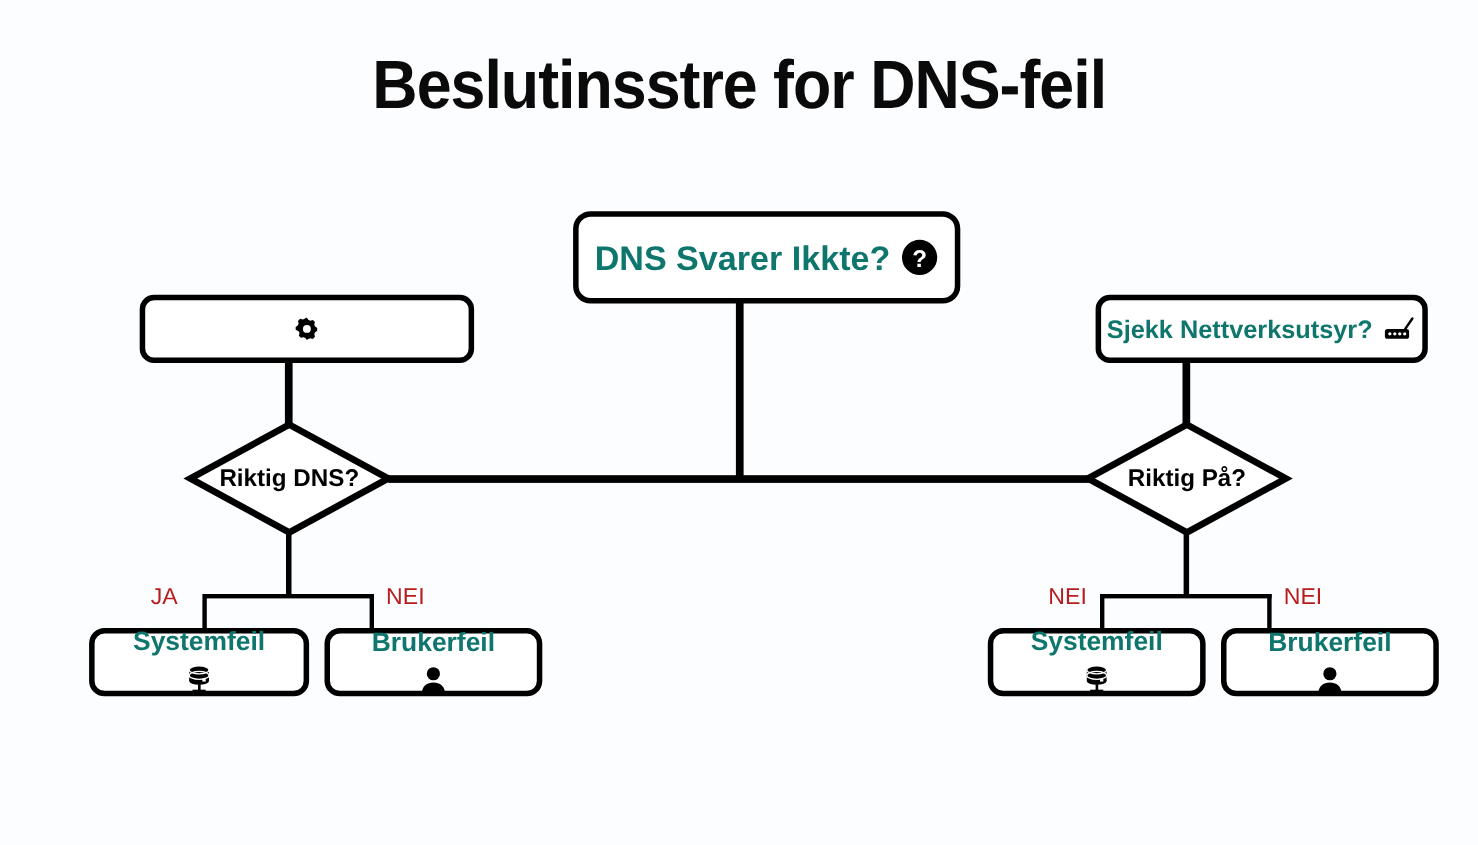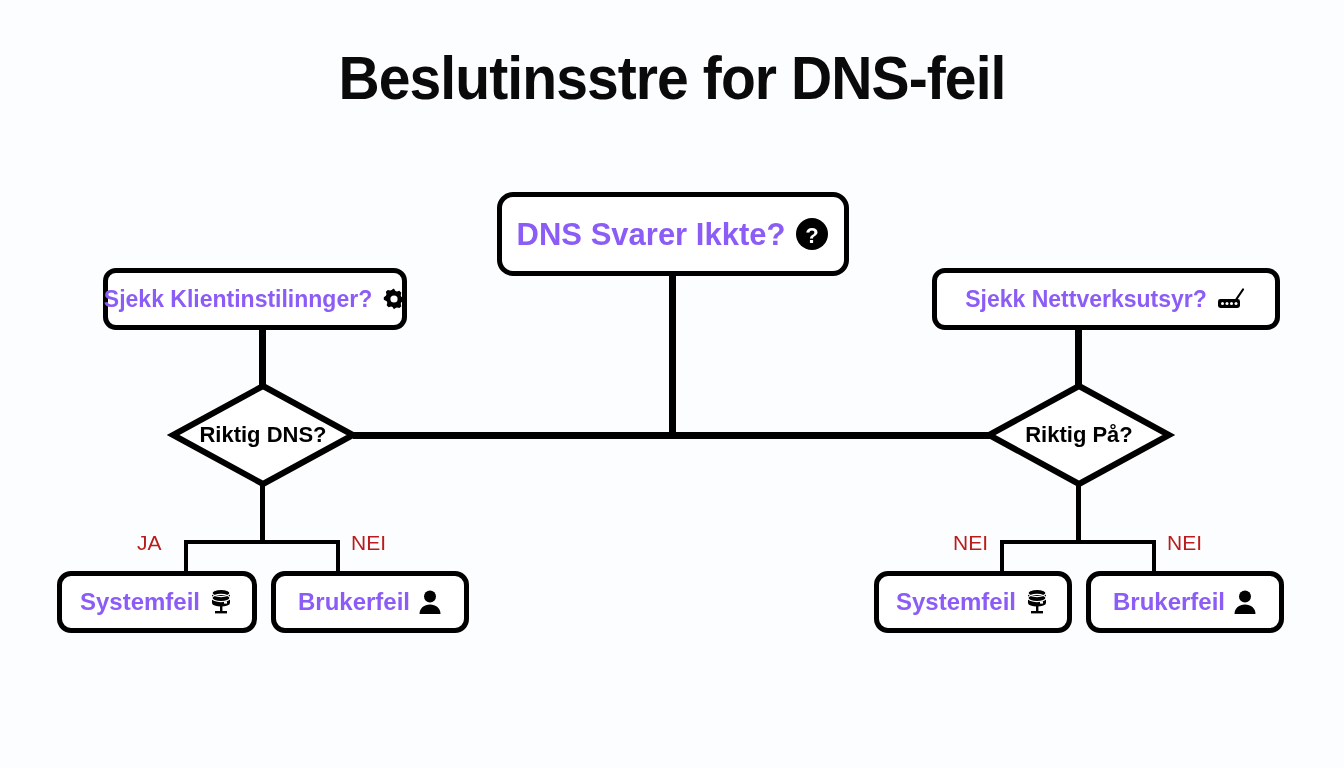--- a/index.html
+++ b/index.html
@@ -35,46 +35,48 @@
   
   .node {
     position: absolute;
     display: flex;
     align-items: center;
     justify-content: center;
     gap: 10px;
     background: #ffffff;
     border: 5px solid #000000;
     border-radius: 14px;
-    color: #8b5cf6;
+    color: #0f766e;
     font-weight: 700;
     white-space: nowrap;
     z-index: 5;
+    margin-left: 24px;
   }
   .node .label { line-height: 1; }
 
   .root-node {
     left: 497px; top: 192px;
     width: 352px; height: 84px;
     border-radius: 16px;
     font-size: 31px;
   }
   .branch-node {
     height: 62px;
     border-radius: 13px;
     font-size: 23px;
   }
   #branch-left  { left: 103px;  top: 268px; width: 304px; }
-  #branch-right { left: 932px;  top: 268px; width: 348px; }
+  #branch-right { left: 972px;  top: 268px; width: 302px; }
 
   .leaf-node {
     height: 62px;
     border-radius: 14px;
     font-size: 24px;
     gap: 8px;
+    flex-direction: column;
   }
   #leaf-l1 { left: 57px;   top: 571px; width: 200px; }
   #leaf-l2 { left: 271px;  top: 571px; width: 198px; }
   #leaf-r1 { left: 874px;  top: 571px; width: 198px; }
   #leaf-r2 { left: 1086px; top: 571px; width: 198px; }
 
   
   .diamond-wrap {
     position: absolute;
     width: 186px; height: 104px;
@@ -166,21 +168,20 @@
     <span class="label">DNS Svarer Ikkte?</span>
     <span class="icon">
       <svg width="34" height="34" viewBox="0 0 34 34" aria-hidden="true">
         <circle cx="17" cy="17" r="16" fill="#000"></circle>
         <text x="17" y="25.5" font-family="Liberation Sans, sans-serif" font-size="22" font-weight="700" fill="#fff" text-anchor="middle">?</text>
       </svg>
     </span>
   </div>
 
   <div class="node branch-node" id="branch-left">
-    <span class="label">Sjekk Klientinstilinnger?</span>
     <span class="icon">
       <svg width="24" height="24" viewBox="0 0 24 24" aria-hidden="true">
         <path fill="#000" d="M12 1.8l1.5 2.1c.5.12.98.32 1.42.58l2.5-.62 1.9 1.9-.62 2.5c.26.44.46.92.58 1.42l2.1 1.5v2.6l-2.1 1.5c-.12.5-.32.98-.58 1.42l.62 2.5-1.9 1.9-2.5-.62c-.44.26-.92.46-1.42.58L12 22.2h-.0l-1.5-2.1c-.5-.12-.98-.32-1.42-.58l-2.5.62-1.9-1.9.62-2.5a6.6 6.6 0 0 1-.58-1.42L1.8 12.8v-2.6l2.1-1.5c.12-.5.32-.98.58-1.42l-.62-2.5 1.9-1.9 2.5.62c.44-.26.92-.46 1.42-.58L11.2 1.8z"></path>
         <circle cx="12" cy="12" r="3.6" fill="#fff"></circle>
       </svg>
     </span>
   </div>
 
   <div class="node branch-node" id="branch-right">
     <span class="label">Sjekk Nettverksutsyr?</span>

